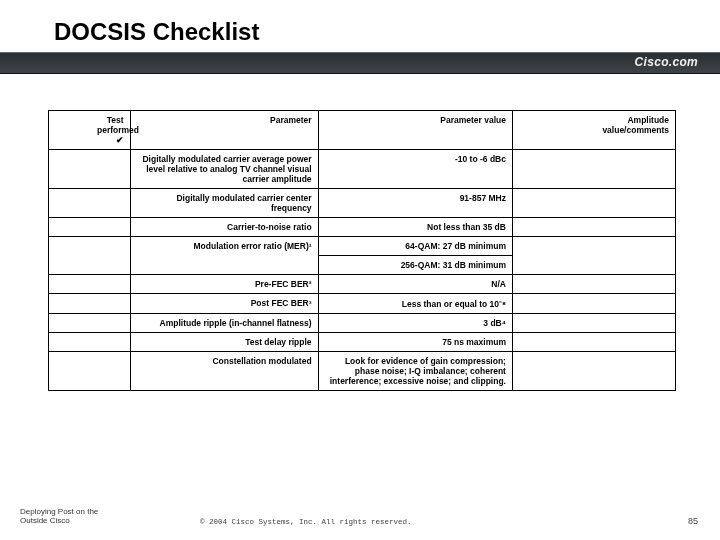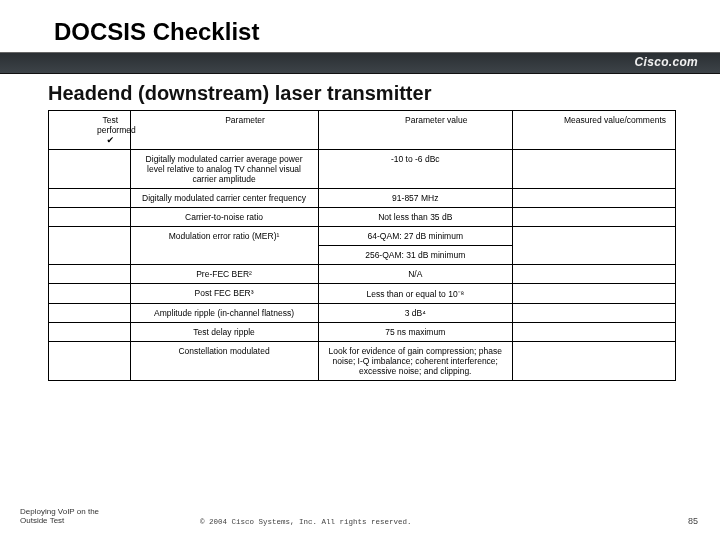--- a/index.html
+++ b/index.html
@@ -51,25 +51,25 @@
   table {
     width: 100%;
     border-collapse: collapse;
     table-layout: fixed;
   }
   th, td {
     border: 1px solid #000;
     font-size: 8.5px;
     padding: 4px 6px;
     vertical-align: top;
-    text-align: center;
-    font-weight: normal;
+    text-align: right;
+    font-weight: bold;
   }
   th {
-    font-weight: normal;
+    font-weight: bold;
     padding-left: 48px;
   }
   col.c1 { width: 13%; }
   col.c2 { width: 30%; }
   col.c3 { width: 31%; }
   col.c4 { width: 26%; }
   .check { display: block; font-size: 9px; }
   .footer {
     position: absolute;
     left: 20px;
@@ -99,40 +99,40 @@
 
 <div class="title-area">
   <div class="title">DOCSIS Checklist</div>
 </div>
 
 <div class="bar">
   <span class="brand">Cisco.com</span>
 </div>
 
 <div class="subtitle">
-  <span>Headend (downstream) laser transmitter</span><br>
+  <br>
 </div>
 
 <div class="table-wrap">
   <table>
     <colgroup>
       <col class="c1">
         <col class="c2">
         <col class="c3">
         <col class="c4">
     </colgroup>
     <thead>
       <tr>
         <th>
           <span>Test performed</span>
           <span class="check">✔</span>
         </th>
         <th>Parameter</th>
         <th>Parameter value</th>
-        <th>Measured value/comments</th>
+        <th>Amplitude value/comments</th>
       </tr>
     </thead>
     <tbody>
       <tr>
         <td></td>
         <td>Digitally modulated carrier average power level relative to analog TV channel visual carrier amplitude</td>
         <td>-10 to -6 dBc</td>
         <td></td>
       </tr>
       <tr>
@@ -184,17 +184,17 @@
         <td></td>
         <td>Constellation modulated</td>
         <td>Look for evidence of gain compression; phase noise; I-Q imbalance; coherent interference; excessive noise; and clipping.</td>
         <td></td>
       </tr>
     </tbody>
   </table>
 </div>
 
 <div class="footer">
-  <span>Deploying VoIP on the</span><br>
-  <span>Outside Test</span>
+  <span>Deploying Post on the</span><br>
+  <span>Outside Cisco</span>
 </div>
 <div class="copyright">© 2004 Cisco Systems, Inc. All rights reserved.</div>
 <div class="pagenum">85</div>
 
 </body></html>

